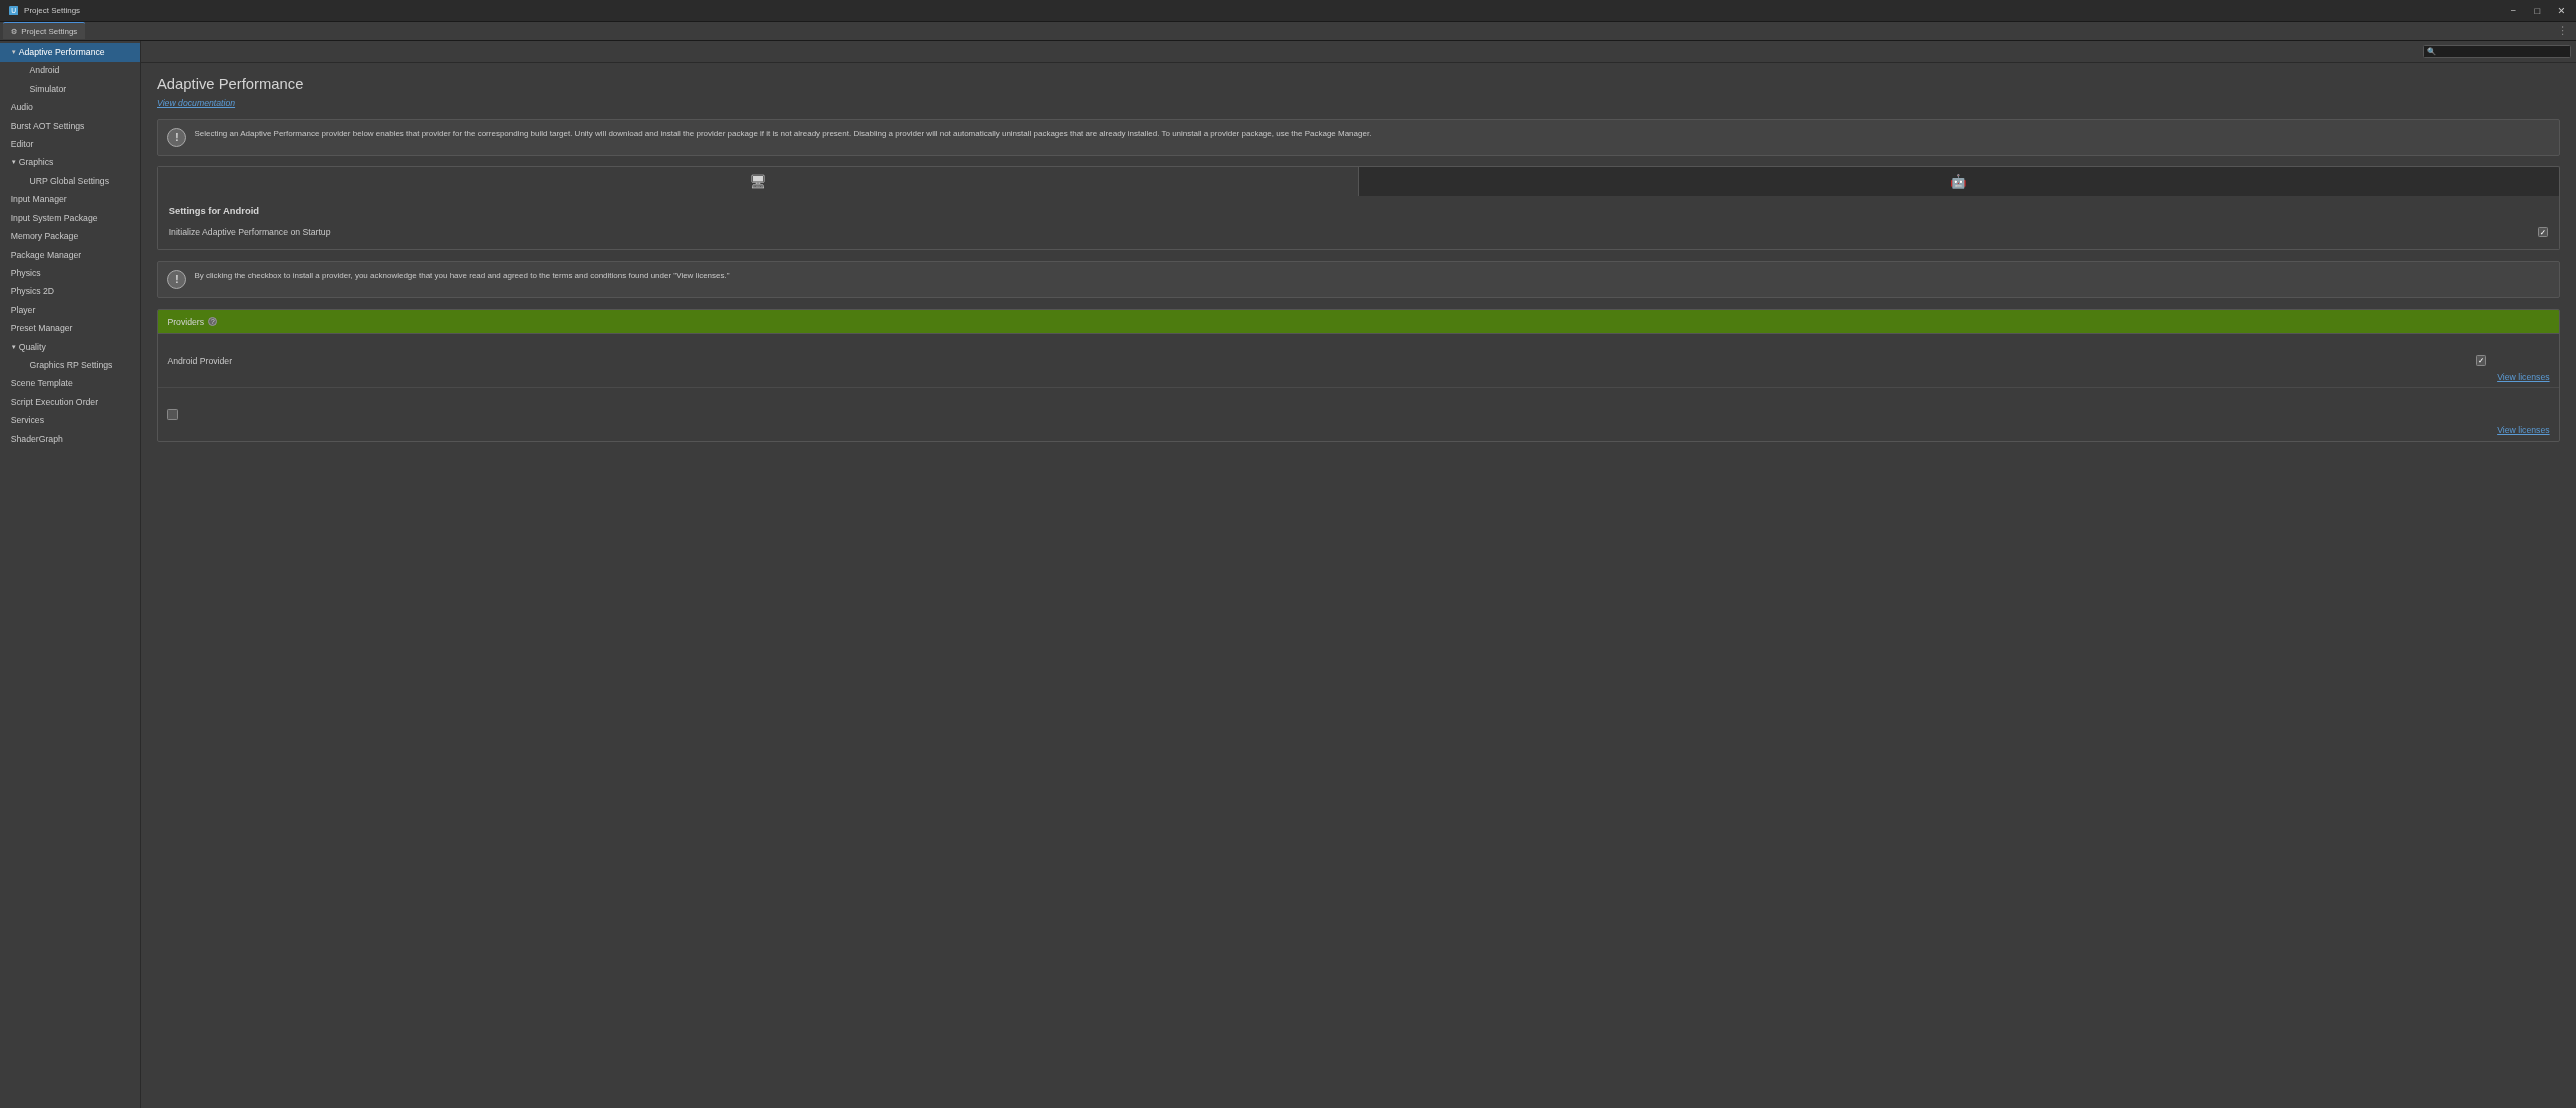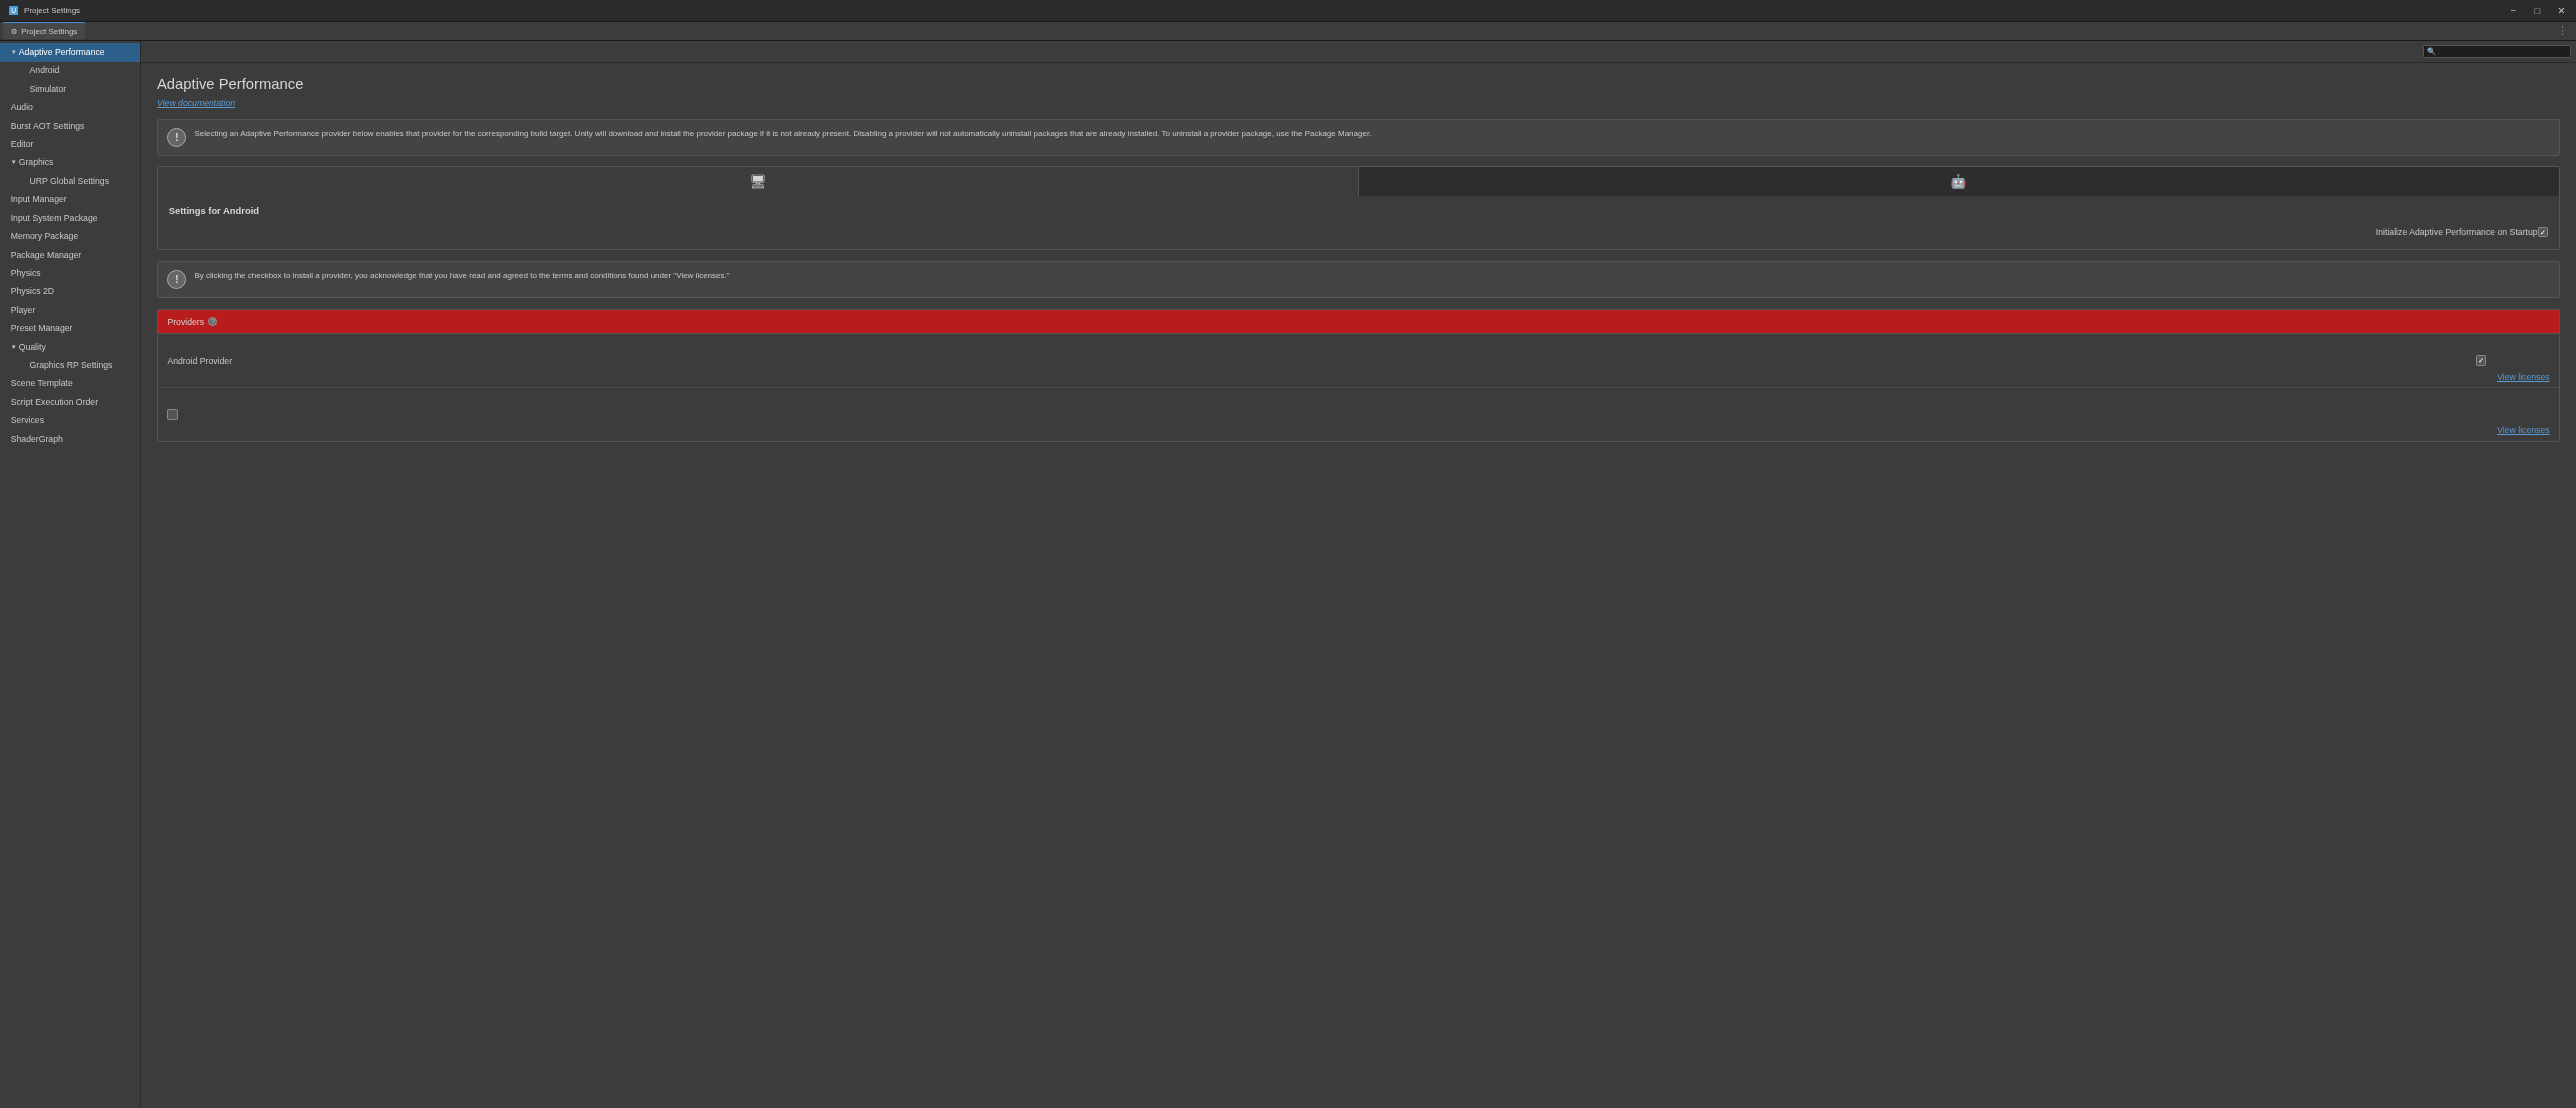--- a/index.html
+++ b/index.html
@@ -265,21 +265,20 @@
     .settings-title {
       font-size: 9.4px;
       font-weight: 600;
       color: #d4d4d4;
       margin-bottom: 8px;
     }
     .settings-row {
       display: flex;
       align-items: center;
       padding: 2.7px 0;
-      text-align: right;
     }
     .settings-label {
       flex: 1;
       font-size: 8.7px;
       color: #c8c8c8;
     }
     .checkbox-styled {
       width: 10.7px;
       height: 10.7px;
       background: #555;
@@ -308,21 +307,21 @@
       gap: 8px;
       margin-bottom: 10.7px;
     }
 
     .providers-section {
       border: 0.7px solid #555;
       border-radius: 2px;
       overflow: hidden;
     }
     .providers-header {
-      background: #b91c1c;
+      background: #4d7c0f;
       padding: 6.7px 9.4px;
       font-size: 8.7px;
       color: #d4d4d4;
       display: flex;
       align-items: center;
       gap: 4px;
       border-bottom: 0.7px solid #555;
     }
     .help-icon {
       width: 9.4px;

